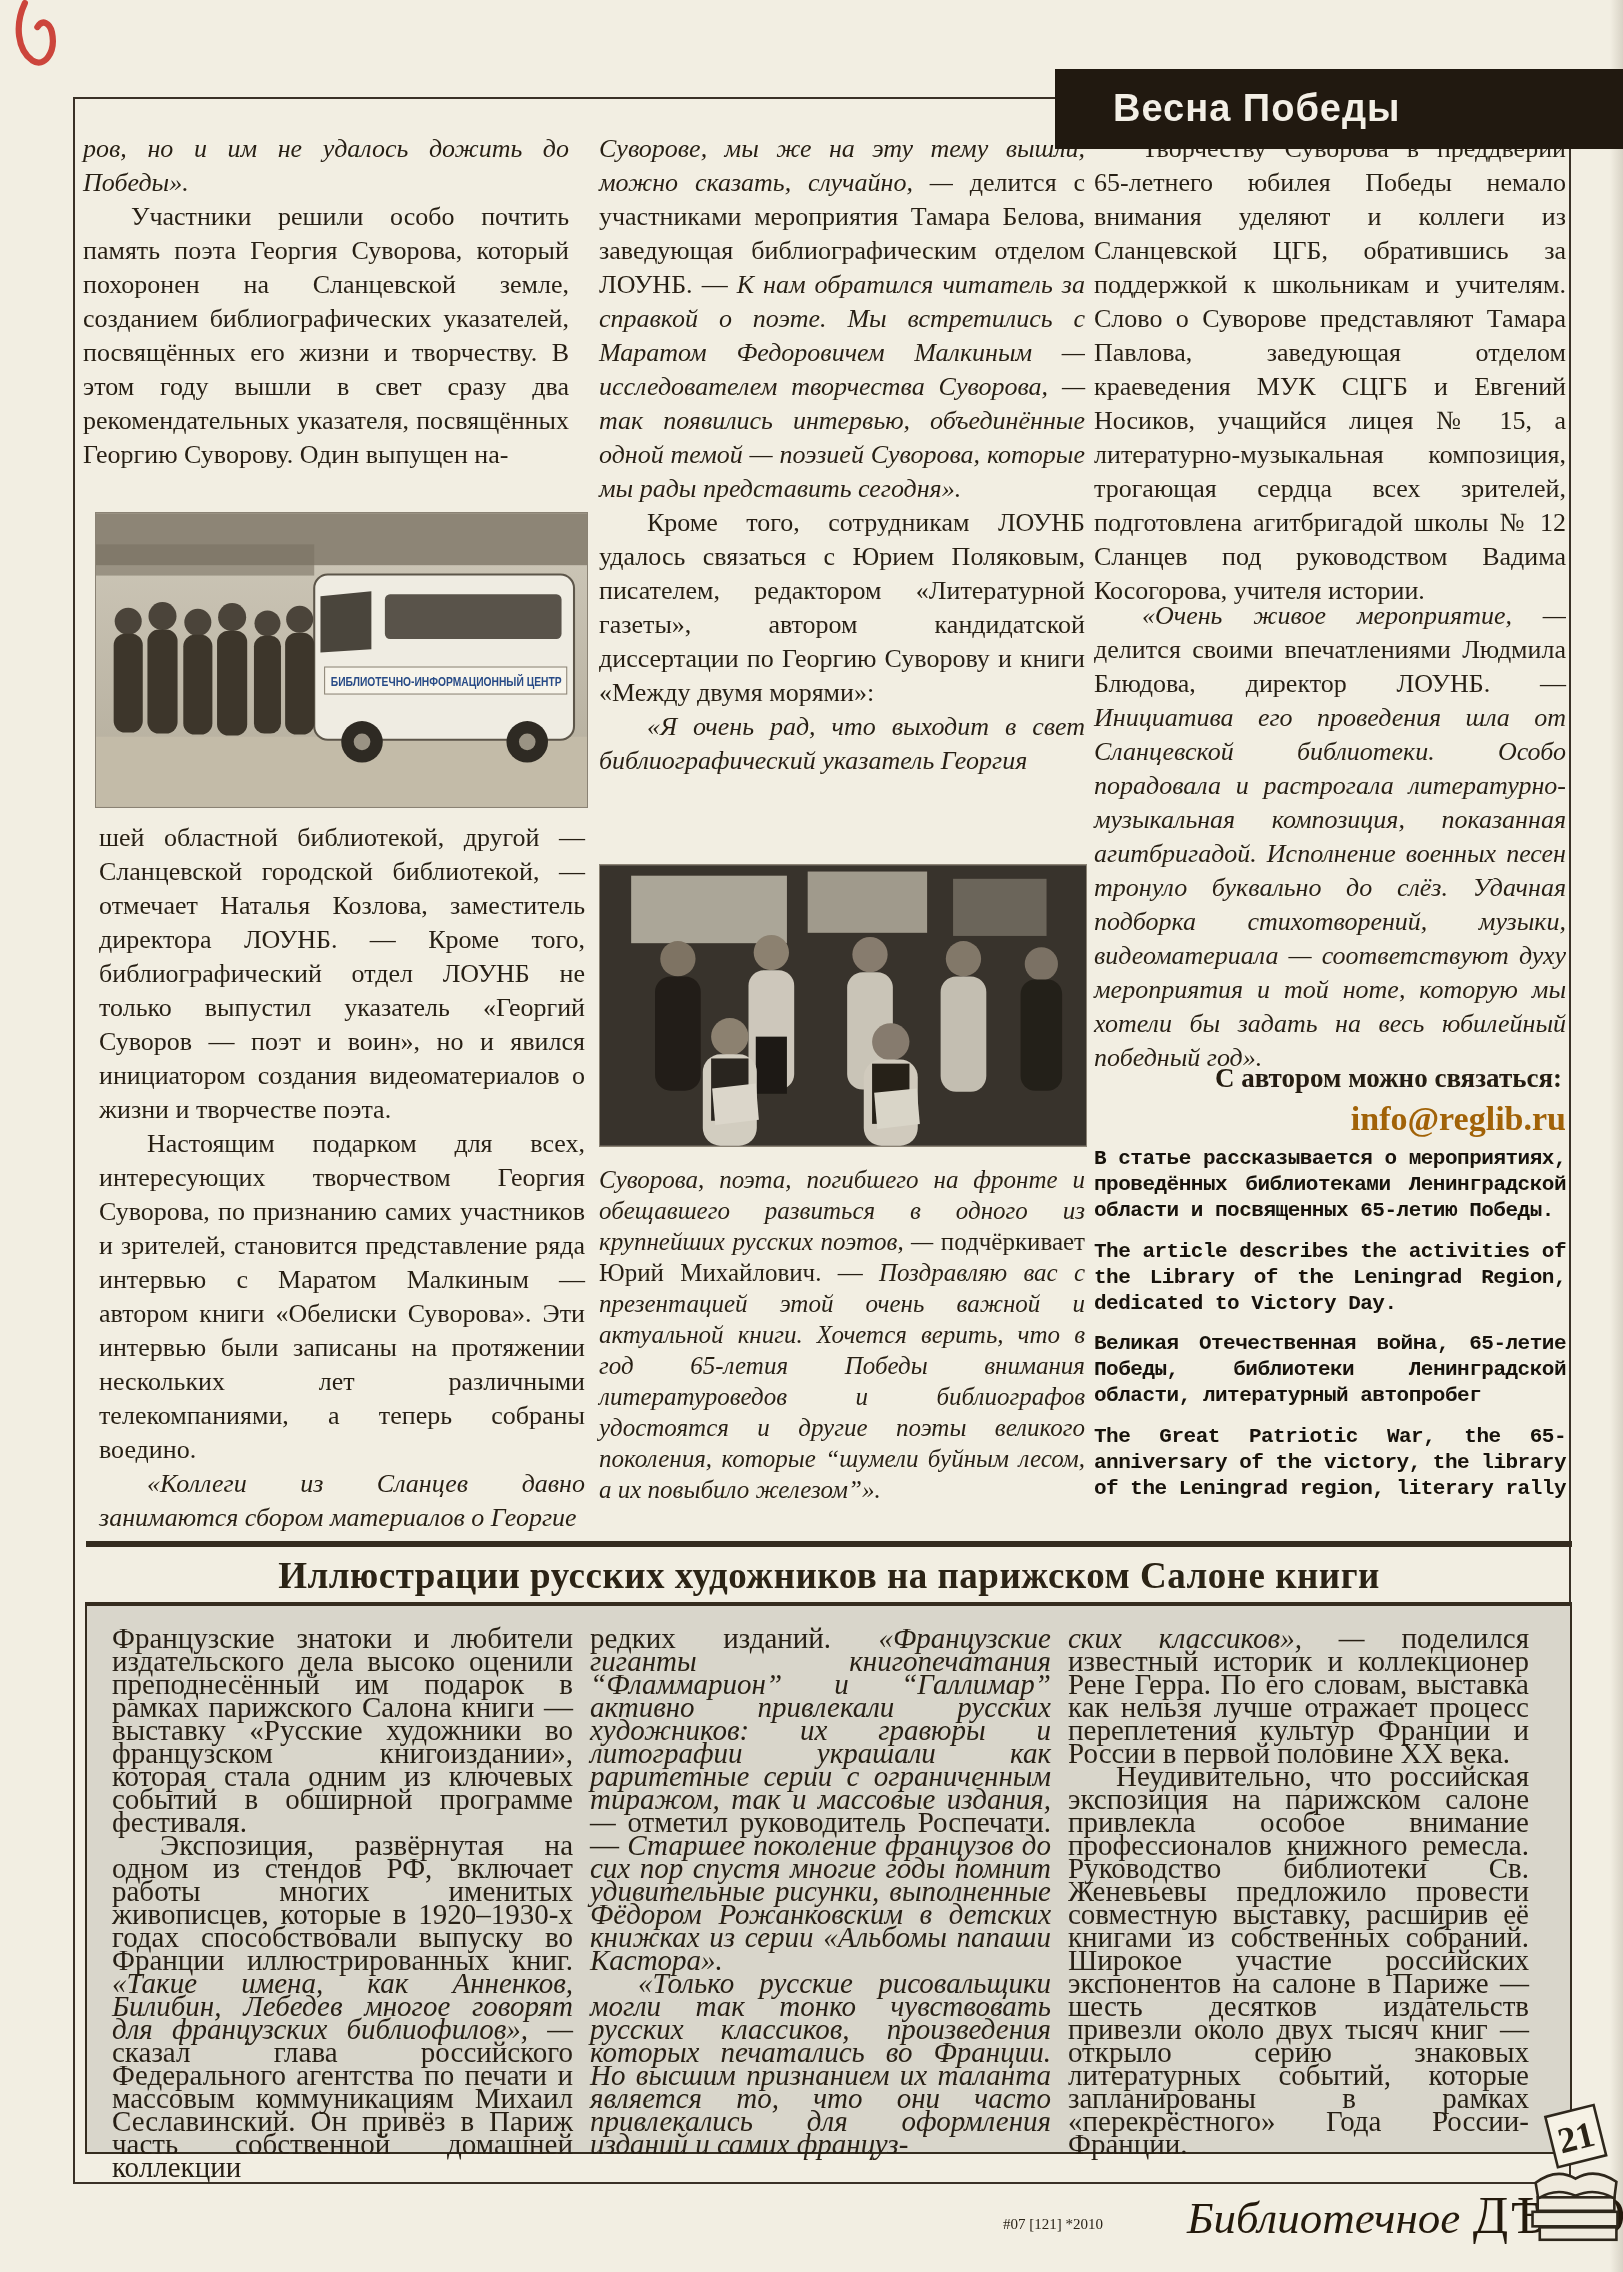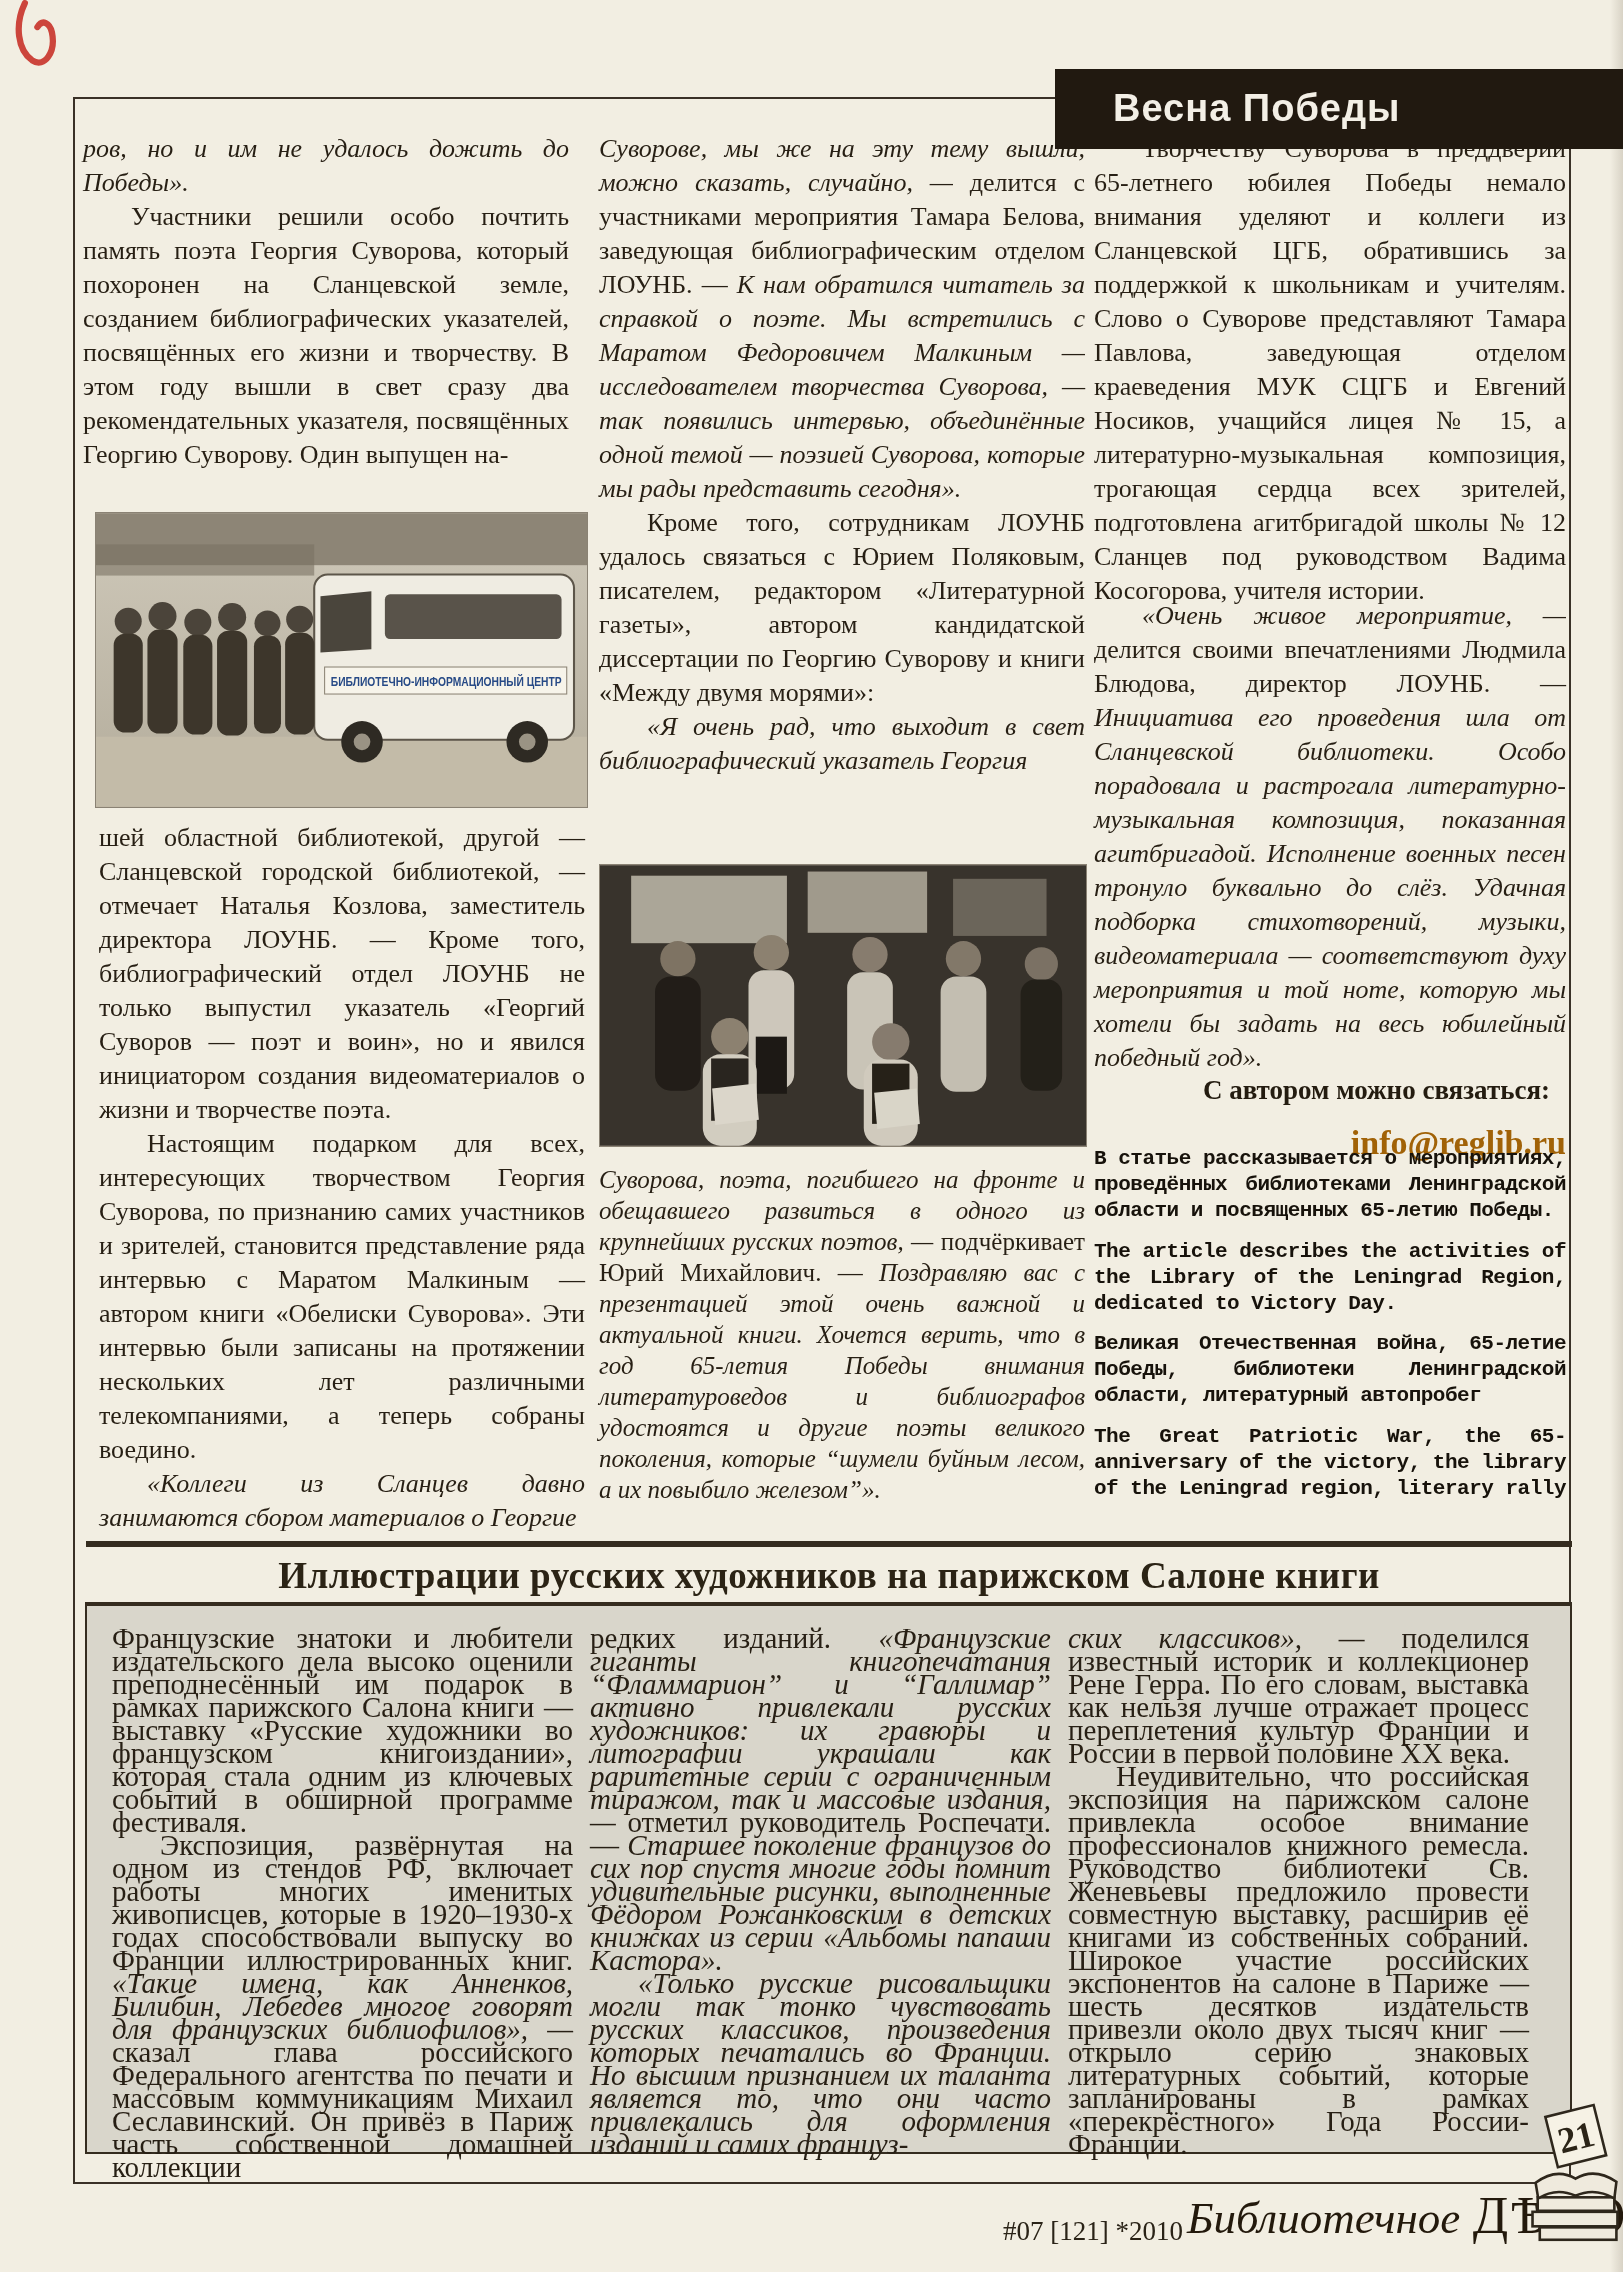--- a/index.html
+++ b/index.html
@@ -13,35 +13,35 @@
   .banner span{display:block;padding-left:46px;line-height:78px;
         font-family:"Liberation Sans",sans-serif;font-weight:bold;font-size:38px;
         color:#f3efe6;letter-spacing:1px;}
   .txt{position:absolute;z-index:2;}
   .para{margin:0;font-size:26px;line-height:34px;text-align:justify;color:#271f14;}
   .ind{text-indent:48px;}
   .run-i{font-style:italic;}
   .run-r{font-style:normal;margin-top:18px;}
   .tight .para{font-size:25px;line-height:31px;}
   .contact{position:absolute;left:1094px;top:1058px;width:472px;text-align:right;z-index:2;}
-  .contact .clabel{font-weight:bold;font-size:27px;line-height:32px;color:#241c10;margin:16px;}
+  .contact .clabel{font-weight:bold;font-size:27px;line-height:32px;color:#241c10;margin:4px;}
   .contact .cemail{font-weight:bold;font-size:34px;line-height:42px;color:#a16207;margin:0;}
   .monoblocks{position:absolute;left:1094px;top:1146px;width:472px;z-index:2;}
   .mono{font-family:"Liberation Mono","DejaVu Sans Mono",monospace;font-weight:bold;
         font-size:21px;line-height:26px;letter-spacing:-0.5px;text-align:justify;
         color:#17120b;margin:0 0 14.5px 0;}
   .rule1{position:absolute;left:86px;top:1541px;width:1486px;height:6.2px;background:#352c1f;z-index:3;}
   .title2{position:absolute;left:86px;top:1554px;width:1486px;text-align:center;
         font-size:37px;font-weight:bold;color:#2b2315;letter-spacing:0.5px;z-index:3;margin:0;}
   .graybox{position:absolute;left:85px;top:1602px;width:1487px;height:552px;
         background:#d9d6cb;border:2.1px solid #352c1f;border-top-width:4.2px;box-sizing:border-box;z-index:2;}
   .bb{position:absolute;top:21px;width:461px;}
   .bb .para{font-size:29px;line-height:23px;}
   .photo{position:absolute;z-index:2;border:0.5px solid #8a8274;background:#b9b2a2;}
-  .footer-issue{position:absolute;left:1003px;top:2216px;font-size:27px;color:#2a2317;z-index:4;}
+  .footer-issue{position:absolute;left:1003px;top:2216px;font-size:15px;color:#2a2317;z-index:4;}
   .footer-journal{position:absolute;left:1187px;top:2186px;z-index:4;color:#23190c;white-space:nowrap;}
   .jital{font-style:italic;font-size:45px;}
   .jcaps{font-size:52px;letter-spacing:3.1px;margin-left:12.5px;}
   .bookicon{position:absolute;left:1526px;top:2101px;z-index:7;}
   .penmark{position:absolute;left:5.2px;top:0px;z-index:5;}
 </style>
 </head>
 <body>
 
 <div id="page">

